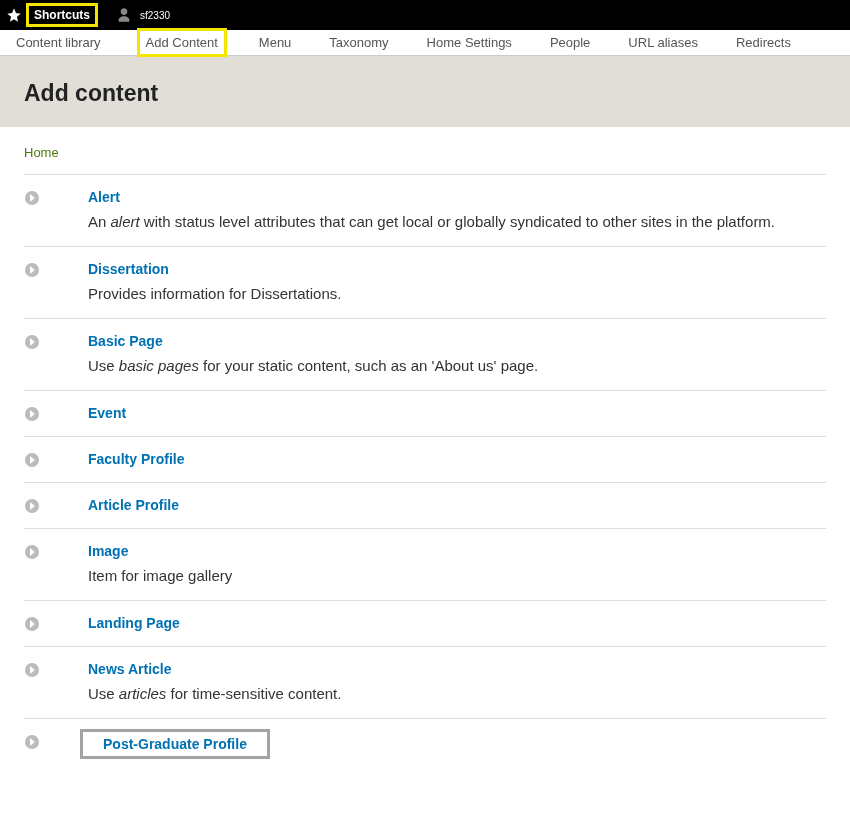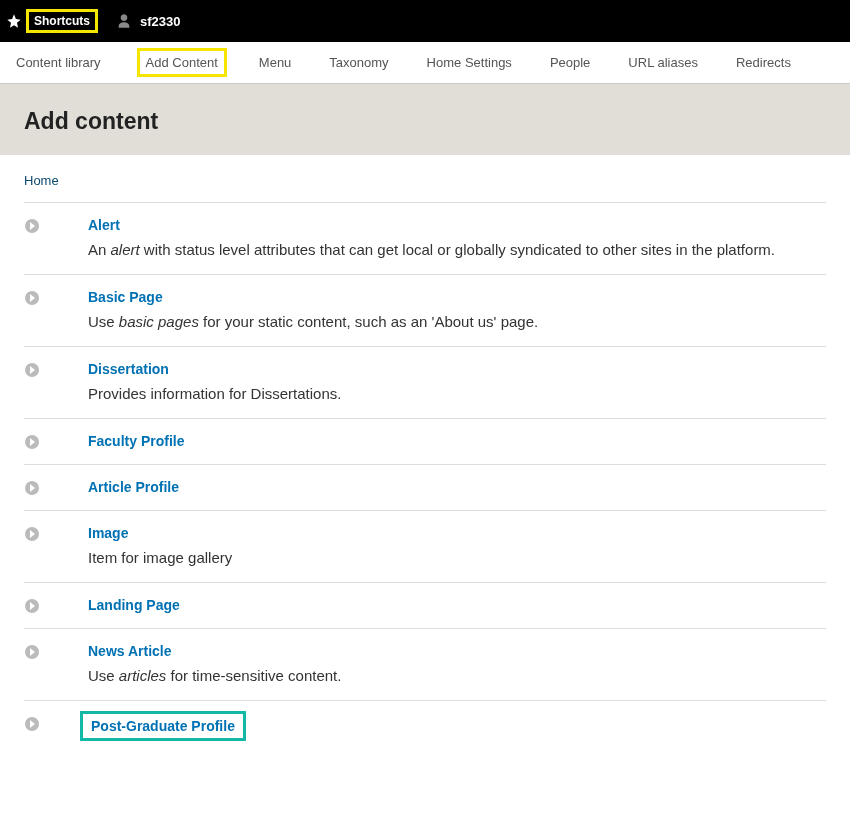--- a/index.html
+++ b/index.html
@@ -5,52 +5,52 @@
   * { box-sizing: border-box; margin: 0; padding: 0; }
   body {
     font-family: "Lucida Grande", "Lucida Sans Unicode", Verdana, sans-serif;
     font-size: 13px;
     color: #333;
     width: 850px;
     background: #fff;
   }
   .topbar {
     background: #000;
-    height: 42px;
+    height: 30px;
     display: flex;
     align-items: center;
     padding: 0 6px;
     color: #fff;
   }
   .topbar .star-icon {
     width: 16px; height: 16px; display: inline-block; margin-right: 4px;
   }
   .topbar .shortcuts {
     font-weight: bold;
     font-size: 12px;
     padding: 2px 5px;
     border: 3px solid #f5e600;
     color: #fff;
     cursor: pointer;
   }
   .topbar .user {
     display: flex;
     align-items: center;
     margin-left: 18px;
-    font-weight: bold;
-    font-size: 13px;
+    font-weight: normal;
+    font-size: 10px;
     cursor: pointer;
   }
   .topbar .user-icon {
     width: 16px; height: 18px; display: inline-block; margin-right: 8px;
   }
   .tabbar {
     background: #fff;
     border-bottom: 1px solid #ccc;
-    height: 42px;
+    height: 26px;
     display: flex;
     align-items: center;
     padding: 0 14px;
     box-shadow: 0 1px 2px rgba(0,0,0,0.08);
   }
   .tabbar a {
     color: #555;
     text-decoration: none;
     font-size: 13px;
     padding: 6px 2px;
@@ -68,21 +68,21 @@
   }
   .page-header h1 {
     font-size: 23px;
     font-weight: bold;
     color: #222;
   }
   .content {
     padding: 18px 24px 10px 24px;
   }
   .breadcrumb a {
-    color: #0c4a6e;
+    color: #4d7c0f;
     text-decoration: none;
     font-size: 13px;
     cursor: pointer;
   }
   .list {
     margin-top: 14px;
   }
   .list-item {
     border-top: 1px solid #ddd;
     padding: 14px 0 14px 0;
@@ -102,22 +102,22 @@
   .item-body { flex: 1; }
   .item-title {
     color: #0071b3;
     font-weight: bold;
     font-size: 14px;
     text-decoration: none;
     cursor: pointer;
     display: inline-block;
   }
   .item-title.highlight {
-    border: 3px solid #14b8a6;
-    padding: 4px 8px;
+    border: 3px solid #a3a3a3;
+    padding: 4px 20px;
     margin: -4px -8px;
   }
   .item-desc {
     color: #333;
     font-size: 15px;
     margin-top: 6px;
     line-height: 1.4;
   }
   .item-desc em { font-style: italic; }
 </style>
@@ -170,30 +170,39 @@
         </span>
         <div class="item-body"><a class="item-title">Alert</a><div class="item-desc"><span>An </span><em>alert</em><span> with status level attributes that can get local or globally syndicated to other sites in the platform.</span></div></div>
       </div>
       <div class="list-item">
         <span class="arrow-icon">
           <svg viewBox="0 0 16 16" width="16" height="16">
             <circle cx="8" cy="8" r="7" fill="#bbb"></circle>
             <path d="M6 4l5 4-5 4z" fill="#fff"></path>
           </svg>
         </span>
+        <div class="item-body"><a class="item-title">Dissertation</a><div class="item-desc"><span>Provides information for Dissertations.</span></div></div>
+      </div>
+      <div class="list-item">
+        <span class="arrow-icon">
+          <svg viewBox="0 0 16 16" width="16" height="16">
+            <circle cx="8" cy="8" r="7" fill="#bbb"></circle>
+            <path d="M6 4l5 4-5 4z" fill="#fff"></path>
+          </svg>
+        </span>
         <div class="item-body"><a class="item-title">Basic Page</a><div class="item-desc"><span>Use </span><em>basic pages</em><span> for your static content, such as an 'About us' page.</span></div></div>
       </div>
       <div class="list-item">
         <span class="arrow-icon">
           <svg viewBox="0 0 16 16" width="16" height="16">
             <circle cx="8" cy="8" r="7" fill="#bbb"></circle>
             <path d="M6 4l5 4-5 4z" fill="#fff"></path>
           </svg>
         </span>
-        <div class="item-body"><a class="item-title">Dissertation</a><div class="item-desc"><span>Provides information for Dissertations.</span></div></div>
+        <div class="item-body"><a class="item-title">Event</a></div>
       </div>
       <div class="list-item">
         <span class="arrow-icon">
           <svg viewBox="0 0 16 16" width="16" height="16">
             <circle cx="8" cy="8" r="7" fill="#bbb"></circle>
             <path d="M6 4l5 4-5 4z" fill="#fff"></path>
           </svg>
         </span>
         <div class="item-body"><a class="item-title">Faculty Profile</a></div>
       </div>

